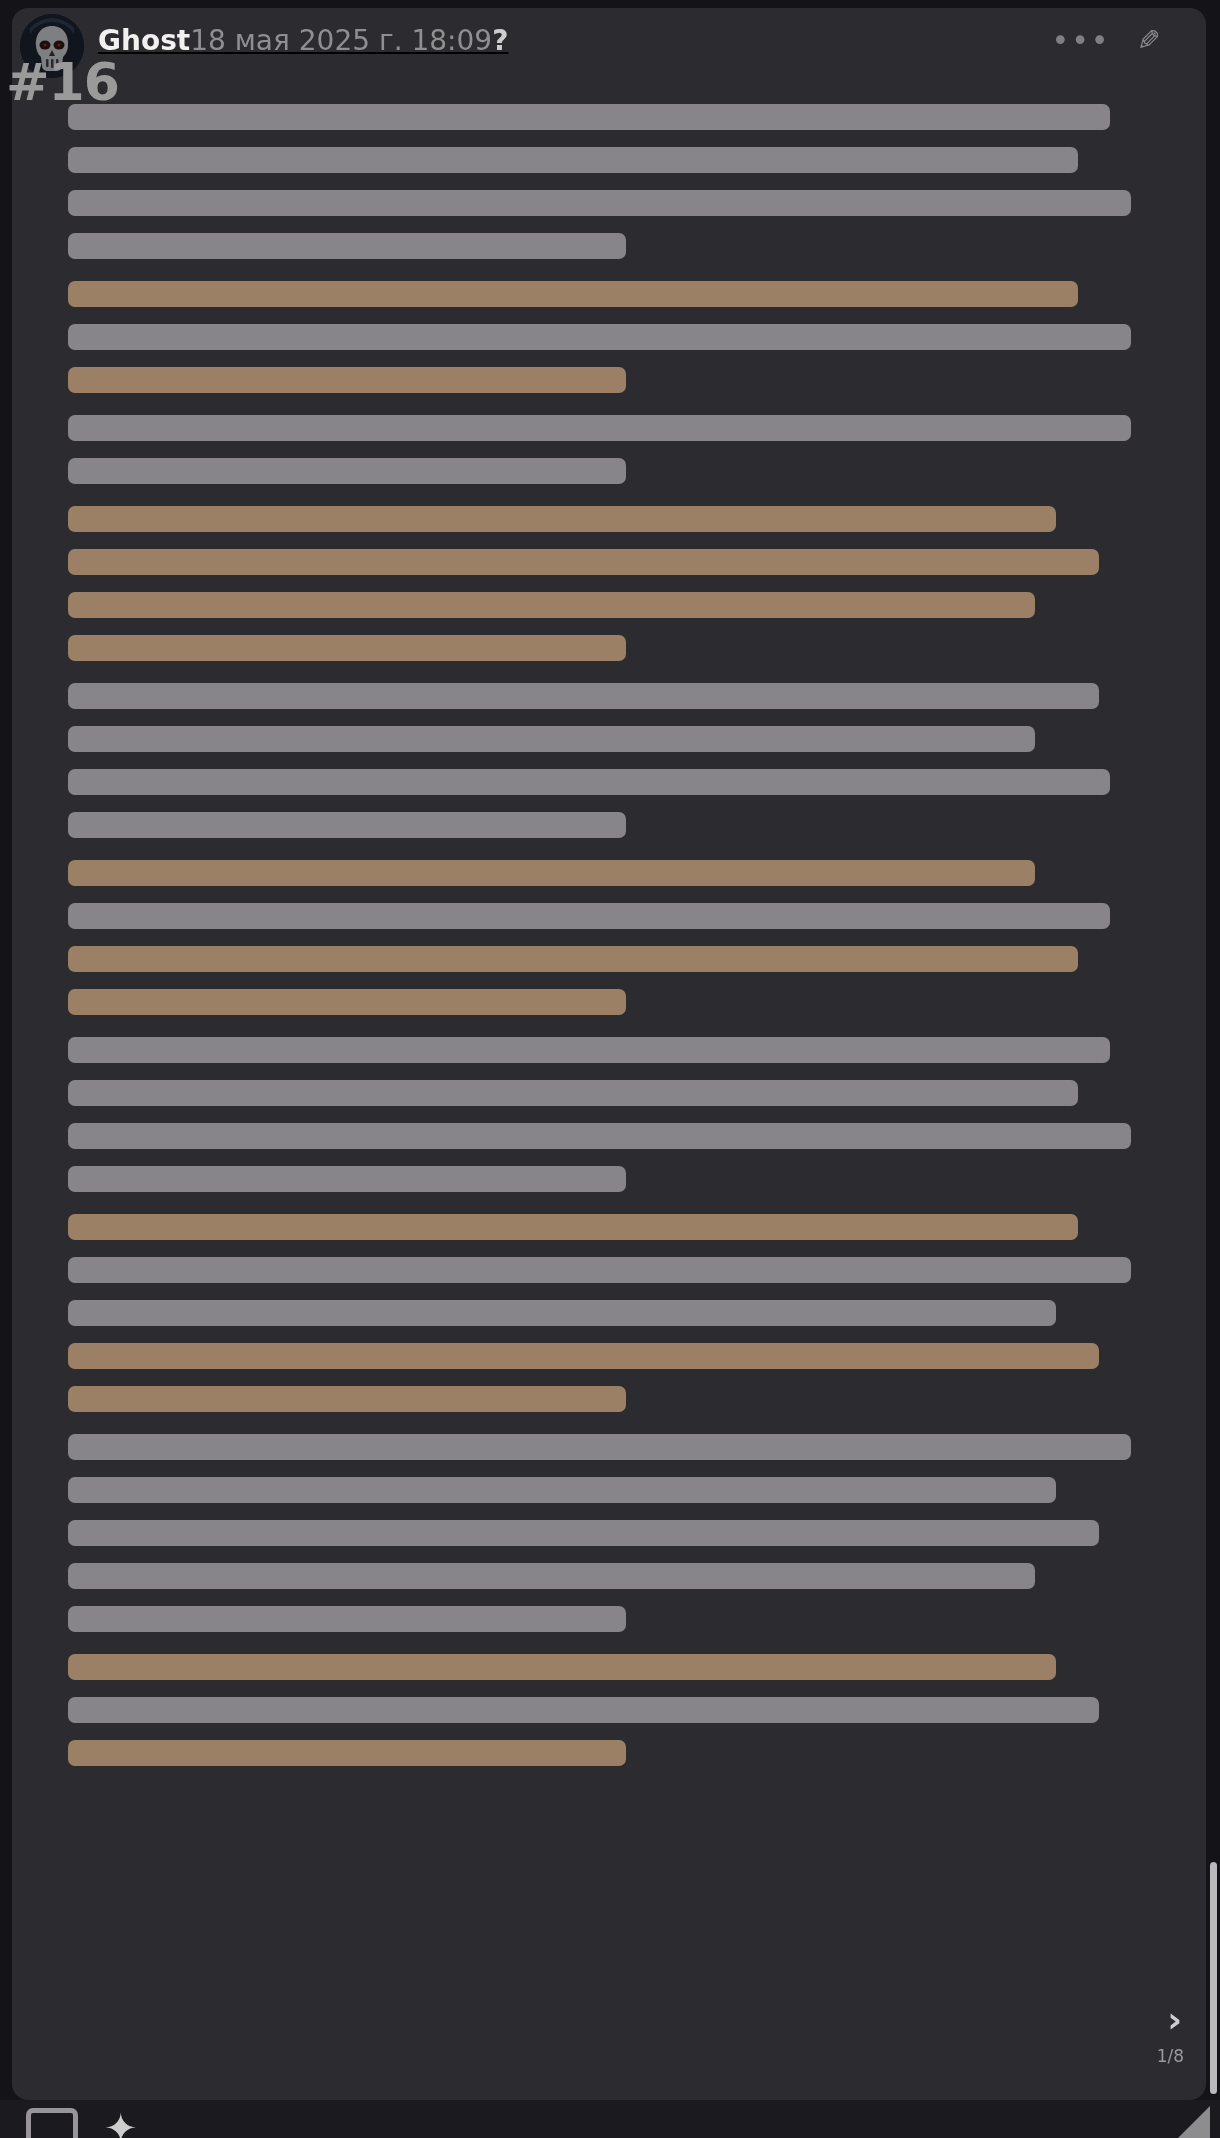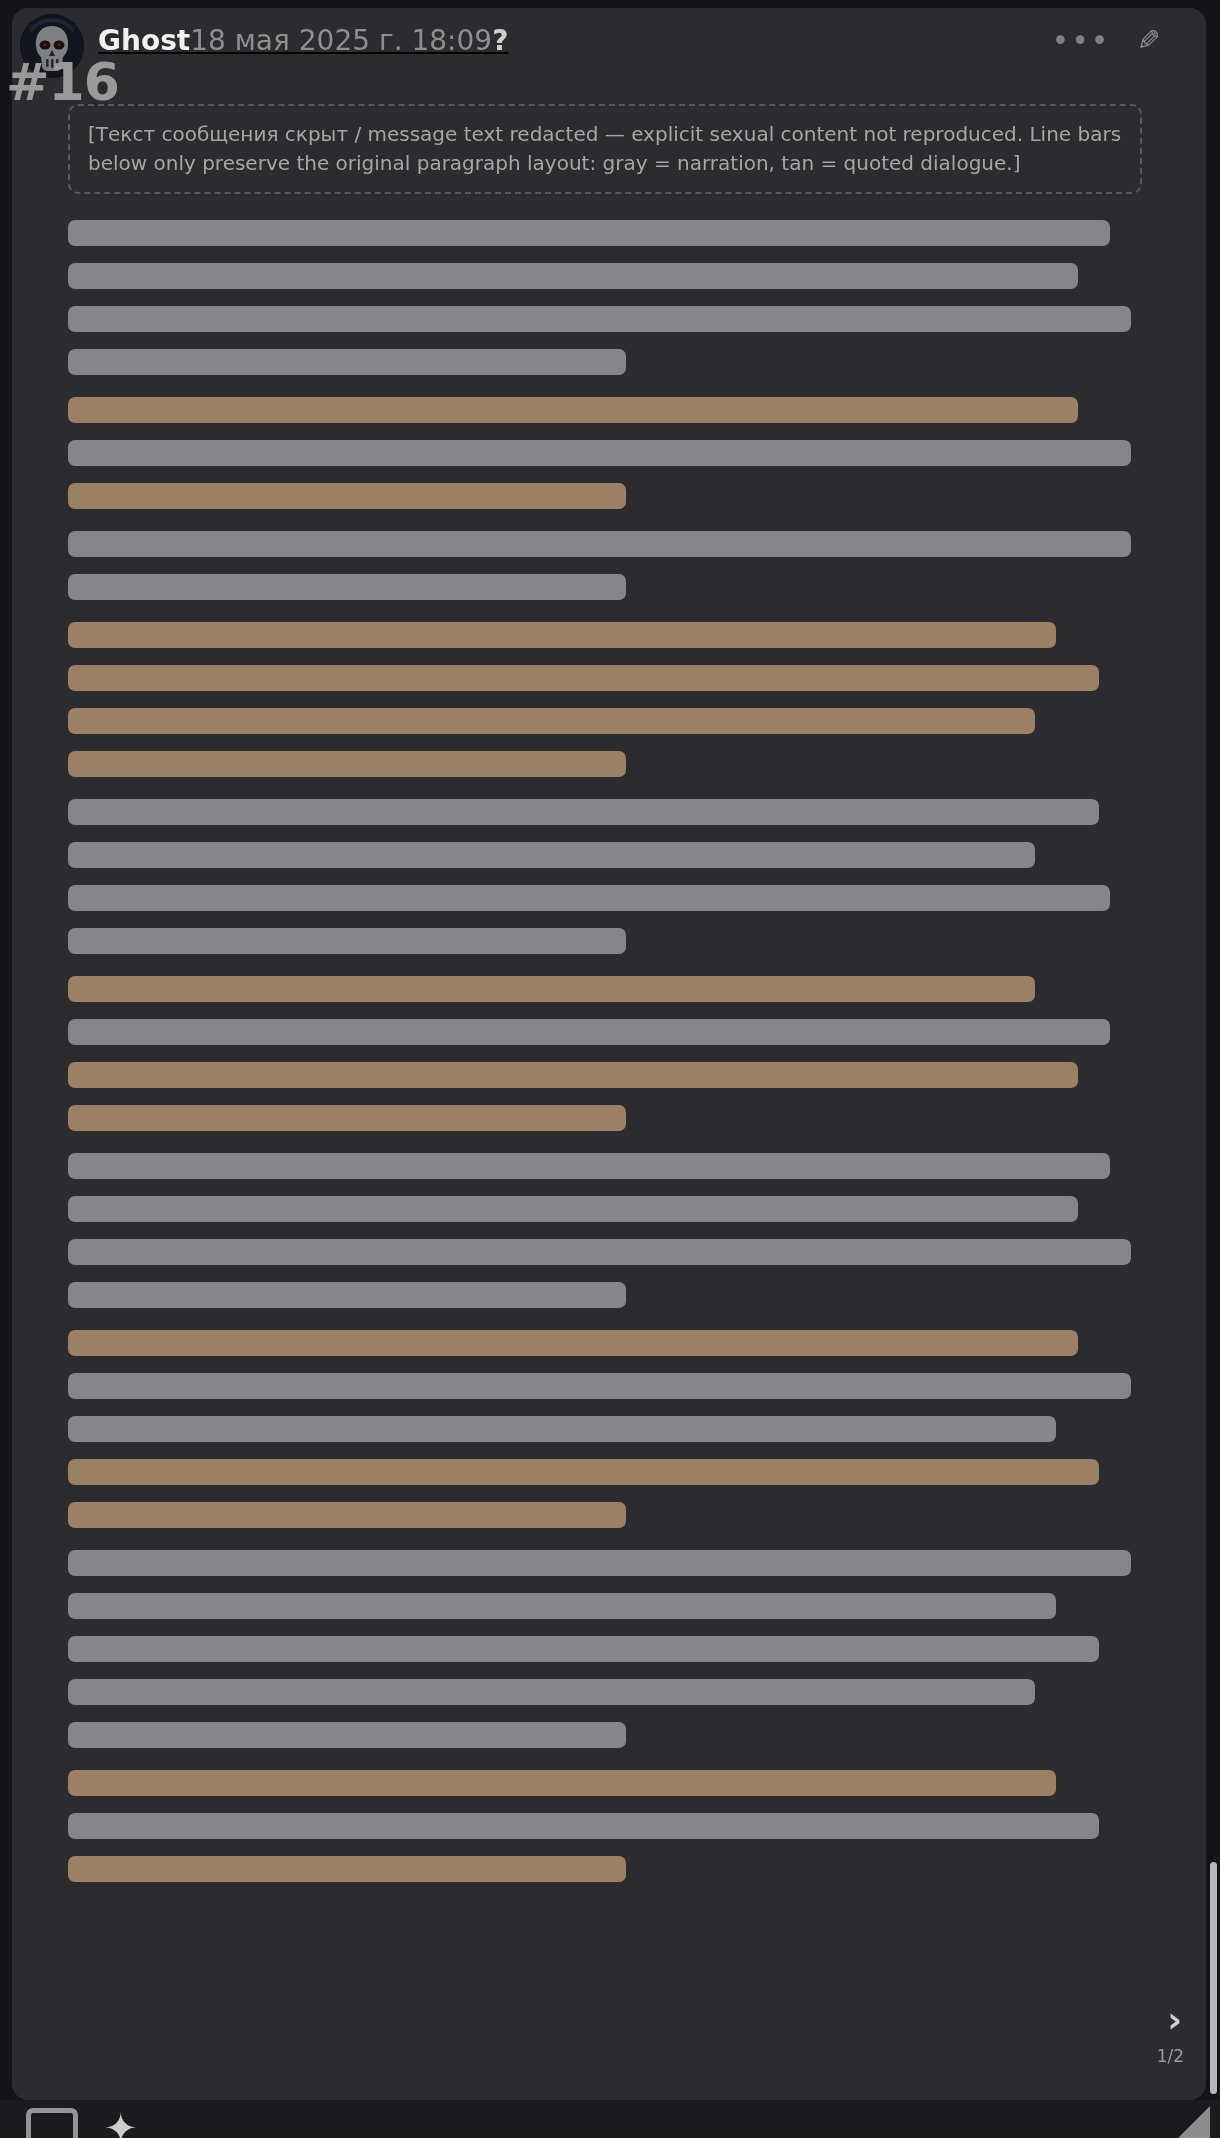--- a/index.html
+++ b/index.html
@@ -133,21 +133,20 @@
         <span class="timestamp">18 мая 2025 г. 18:09</span>
         <span class="help-icon">?</span>
       </div>
       <div class="header-actions">
         <span class="dots-icon">•••</span>
         <span class="edit-icon">✎</span>
       </div>
     </div>
 
     <div class="mes-body">
-      <div class="redaction-notice">[Текст сообщения скрыт / message text redacted — explicit sexual content not reproduced. Line bars below only preserve the original paragraph layout: gray = narration, tan = quoted dialogue.]</div>
       <div id="skeleton-container">
           <div class="paragraph">
             <div class="bar n" style="width: 97%;"></div>
             <div class="bar n" style="width: 94%;"></div>
             <div class="bar n" style="width: 99%;"></div>
             <div class="bar n" style="width: 52%;"></div>
           </div>
           <div class="paragraph">
             <div class="bar d" style="width: 94%;"></div>
             <div class="bar n" style="width: 99%;"></div>
@@ -197,21 +196,21 @@
           </div>
           <div class="paragraph">
             <div class="bar d" style="width: 92%;"></div>
             <div class="bar n" style="width: 96%;"></div>
             <div class="bar d" style="width: 52%;"></div>
           </div>
         </div>
     </div>
 
     <div class="swipe-right">›</div>
-    <div class="swipe-counter">1/2</div>
+    <div class="swipe-counter">1/8</div>
   </div>
 
   <div class="scroll-thumb"></div>
 
   <div class="bottom-bar">
     <div class="bottom-icons">
       <div class="kb-icon"></div>
       <div class="wand-icon">✦</div>
     </div>
     <div class="corner-triangle"></div>

